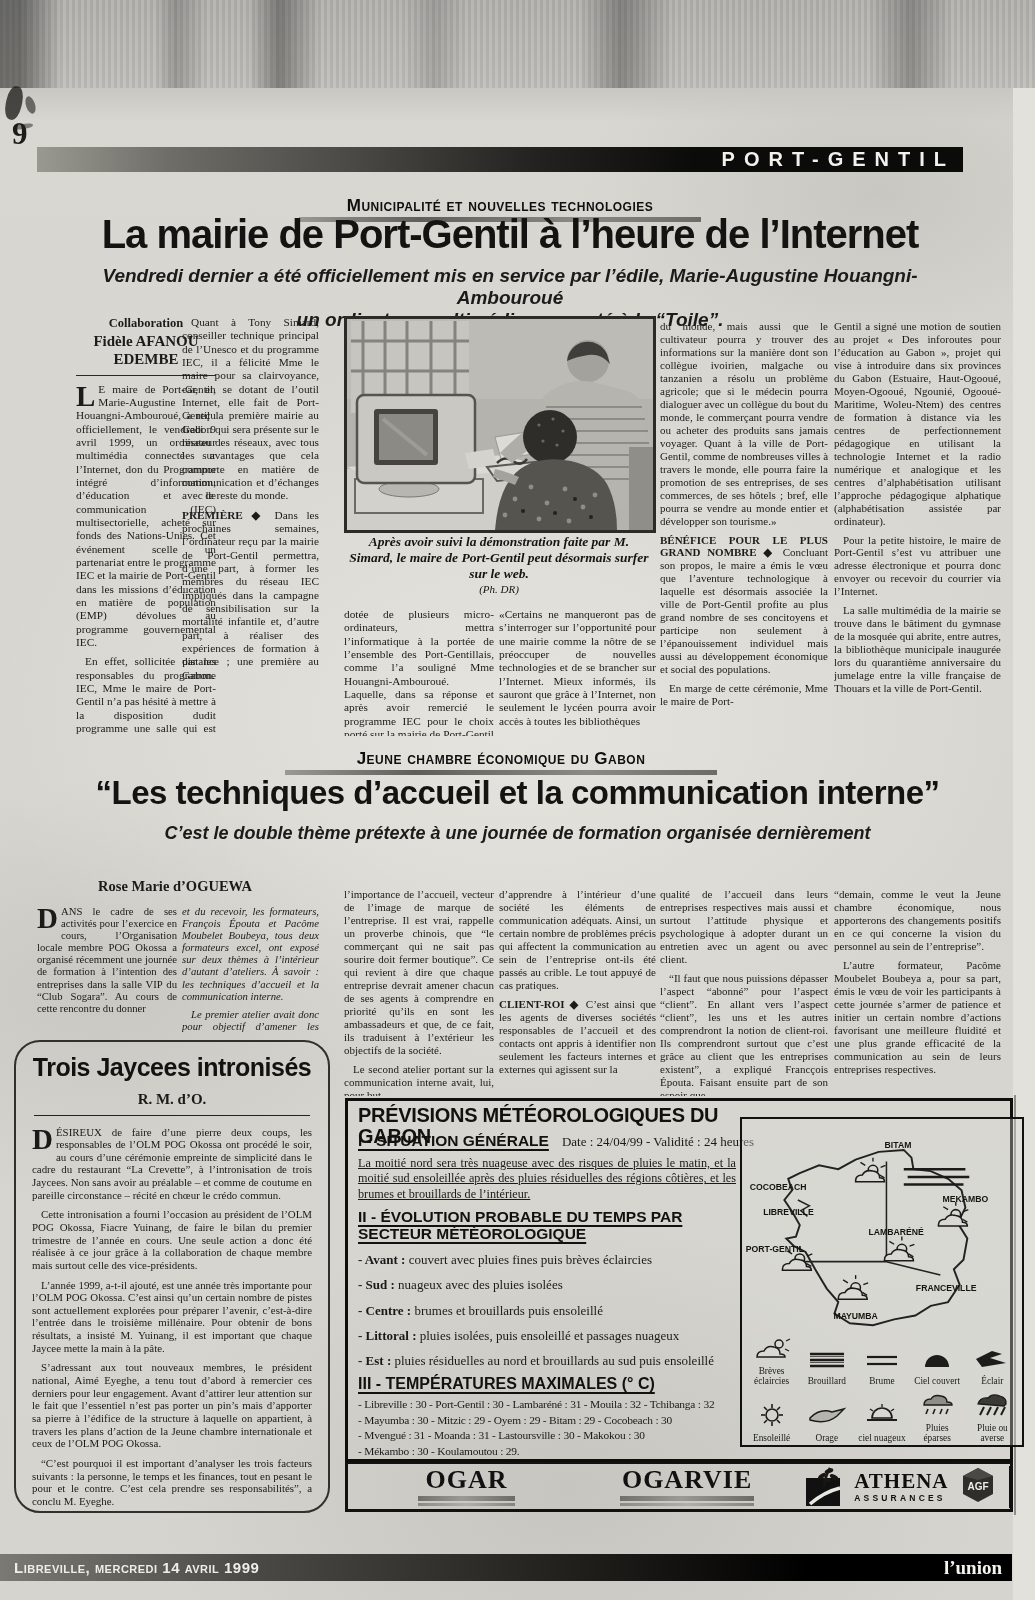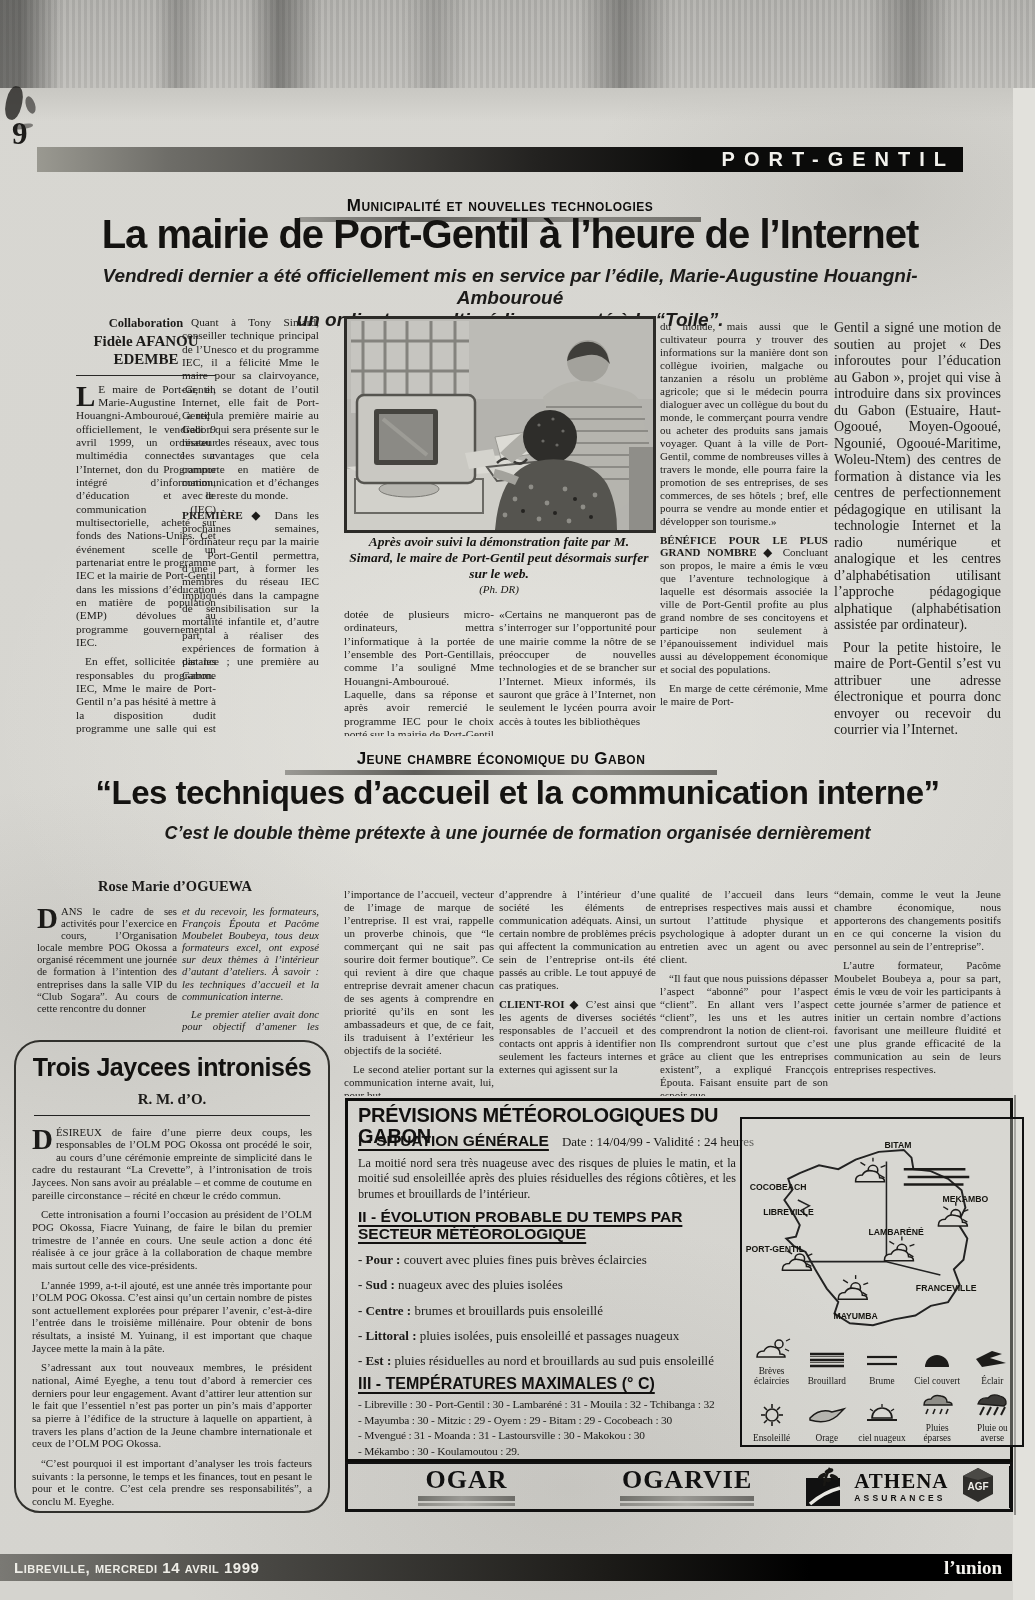--- a/index.html
+++ b/index.html
@@ -60,21 +60,21 @@
   .jrule{border-bottom:1.5px solid #222;margin:7px 2px 10px;}
   .jbody{font:10.9px/1.16 "Liberation Serif",serif;text-align:justify;}
   .jbody p{margin:0 0 7px;text-indent:9px;}
   .jbody p.ni{text-indent:0;}
   
   .wbox{left:345px;top:1098px;width:668px;height:364px;border:3px solid #0e0e0c;box-sizing:border-box;}
   .wtitle{left:10px;top:4px;width:384px;font:bold 20px/1.05 "Liberation Sans",sans-serif;letter-spacing:-.3px;color:#121110;}
   .whead{font:bold 15.5px/1.1 "Liberation Sans",sans-serif;color:#121110;
     text-decoration:underline;text-decoration-thickness:2px;text-underline-offset:3px;}
   .wdate{font:13px/1.1 "Liberation Serif",serif;}
-  .wtext{font:12.2px/1.26 "Liberation Serif",serif;text-align:justify;}
+  .wtext{font:12.2px/1.26 "Liberation Serif",serif;text-align:justify;text-decoration:underline;}
   .wsector{font:13px/1.1 "Liberation Serif",serif;margin-bottom:11px;}
   .wsector b{font-family:"Liberation Serif",serif;}
   .wtemps{font:11.4px/1.38 "Liberation Serif",serif;letter-spacing:-.2px;}
   .mapbox{left:392px;top:16px;width:284px;height:330px;border:2px solid #111;box-sizing:border-box;background:rgba(222,221,216,.35);}
   .legendrow{display:flex;justify-content:space-around;align-items:flex-end;padding:0 2px;}
   .legitem{width:50px;text-align:center;}
   .legitem .lab{font:9.3px/1.08 "Liberation Serif",serif;margin-top:1px;}
   
   .adstrip{left:345px;top:1462px;width:668px;height:50px;border:3px solid #111;border-top-width:2px;
     box-sizing:border-box;display:flex;align-items:center;}
@@ -228,21 +228,21 @@
   </div>
   <div class="abs bodycol" style="left:499px;top:608px;width:157px;height:128px;">
     <p class="ni"><span>«Certains ne manqueront pas de s’interroger sur l’opportunité pour une mairie comme la nôtre de se préoccuper de nouvelles technologies et de se brancher sur l’Internet. Mieux informés, ils sauront que grâce à l’Internet, non seulement le lycéen pourra avoir accès à toutes les bibliothèques</span></p>
   </div>
 
   <div class="abs bodycol" style="left:660px;top:320px;width:168px;height:418px;font-size:11px;">
     <p class="ni"><span>du monde, mais aussi que le cultivateur pourra y trouver des informations sur la manière dont son collègue ivoirien, malgache ou tanzanien a résolu un problème agricole; que si le médecin pourra dialoguer avec un collègue du bout du monde, le commerçant pourra vendre ou acheter des produits sans jamais voyager. Quant à la ville de Port-Gentil, comme de nombreuses villes à travers le monde, elle pourra faire la promotion de ses entreprises, de ses commerces, de ses hôtels ; bref, elle pourra se vendre au monde entier et développer son tourisme.»</span></p>
     <p class="ni"><span class="lead">BÉNÉFICE POUR LE PLUS GRAND NOMBRE ◆</span> <span>Concluant son propos, le maire a émis le vœu que l’aventure technologique à laquelle est désormais associée la ville de Port-Gentil profite au plus grand nombre de ses concitoyens et participe non seulement à l’épanouissement individuel mais aussi au développement économique et social des populations.</span></p>
     <p><span>En marge de cette cérémonie, Mme le maire de Port-</span></p>
   </div>
-  <div class="abs bodycol" style="left:834px;top:320px;width:167px;height:418px;font-size:14px;">
+  <div class="abs bodycol" style="left:834px;top:320px;width:167px;height:418px;font-size:11px;">
     <p class="ni"><span>Gentil a signé une motion de soutien au projet « Des inforoutes pour l’éducation au Gabon », projet qui vise à introduire dans six provinces du Gabon (Estuaire, Haut-Ogooué, Moyen-Ogooué, Ngounié, Ogooué-Maritime, Woleu-Ntem) des centres de formation à distance via les centres de perfectionnement pédagogique en utilisant la technologie Internet et la radio numérique et analogique et les centres d’alphabétisation utilisant l’approche pédagogique alphatique (alphabétisation assistée par ordinateur).</span></p>
     <p><span>Pour la petite histoire, le maire de Port-Gentil s’est vu attribuer une adresse électronique et pourra donc envoyer ou recevoir du courrier via l’Internet.</span></p>
     <p><span>La salle multimédia de la mairie se trouve dans le bâtiment du gymnase de la mosquée qui abrite, entre autres, la bibliothèque municipale inaugurée lors du quarantième anniversaire du jumelage entre la ville française de Thouars et la ville de Port-Gentil.</span></p>
   </div>
 
   <div class="abs kicker" style="left:271px;top:750px;width:460px;">
     <div class="kicker-text">Jeune chambre économique du Gabon</div>
     <div class="kicker-rule"></div>
   </div>
   <div class="abs headline2">“Les techniques d’accueil et la communication interne”</div>
@@ -285,26 +285,26 @@
       <p><span>L’année 1999, a-t-il ajouté, est une année très importante pour l’OLM POG Okossa. C’est ainsi qu’un certain nombre de pistes sont actuellement explorées pour préparer l’avenir, c’est-à-dire l’entrée dans le troisième millénaire. Pour obtenir de bons résultats, a insisté M. Yuinang, il est important que chaque Jaycee mette la main à la pâte.</span></p>
       <p><span>S’adressant aux tout nouveaux membres, le président national, Aimé Eyeghe, a tenu tout d’abord à remercier ces derniers pour leur engagement. Avant d’attirer leur attention sur le fait que l’essentiel n’est pas porter un pin’s mais d’apporter sa pierre à l’édifice de la structure à laquelle on appartient, à travers les plans d’action de la Jeune chambre internationale et ceux de l’OLM POG Okossa.</span></p>
       <p><span>“C’est pourquoi il est important d’analyser les trois facteurs suivants : la personne, le temps et les finances, tout en pesant le pour et le contre. C’est cela prendre ses responsabilités”, a conclu M. Eyeghe.</span></p>
     </div>
   </div>
 
   <div class="abs wbox">
     <div class="abs wtitle">PRÉVISIONS MÉTÉOROLOGIQUES DU GABON</div>
     <div class="abs" style="left:10px;top:31px;width:378px;white-space:nowrap;">
       <span class="whead">I - SITUATION GÉNÉRALE</span>
-      <span class="wdate" style="margin-left:9px;">Date : 14/04/99 - Validité : 24 heures</span>
+      <span class="wdate" style="margin-left:9px;">Date : 24/04/99 - Validité : 24 heures</span>
     </div>
     <div class="abs wtext" style="left:10px;top:55px;width:378px;">La moitié nord sera très nuageuse avec des risques de pluies le matin, et la moitié sud ensoleillée après des pluies résiduelles des régions côtières, et les brumes et brouillards de l’intérieur.</div>
     <div class="abs whead" style="left:10px;top:107px;width:382px;">II - ÉVOLUTION PROBABLE DU TEMPS PAR SECTEUR MÉTÉOROLOGIQUE</div>
     <div class="abs" style="left:10px;top:152px;width:382px;">
-      <div class="wsector"><b>- Pour :</b> <span>couvert avec pluies fines puis brèves éclaircies</span></div>
+      <div class="wsector"><b>- Avant :</b> <span>couvert avec pluies fines puis brèves éclaircies</span></div>
       <div class="wsector"><b>- Sud :</b> <span>nuageux avec des pluies isolées</span></div>
       <div class="wsector"><b>- Centre :</b> <span>brumes et brouillards puis ensoleillé</span></div>
       <div class="wsector"><b>- Littoral :</b> <span>pluies isolées, puis ensoleillé et passages nuageux</span></div>
       <div class="wsector"><b>- Est :</b> <span>pluies résiduelles au nord et brouillards au sud puis ensoleillé</span></div>
     </div>
     <div class="abs whead" style="left:10px;top:274px;font-size:16px;">III - TEMPÉRATURES MAXIMALES (° C)</div>
     <div class="abs wtemps" style="left:10px;top:296px;width:392px;">
       <div>- Libreville : 30 - Port-Gentil : 30 - Lambaréné : 31 - Mouila : 32 - Tchibanga : 32</div>
       <div>- Mayumba : 30 - Mitzic : 29 - Oyem : 29 - Bitam : 29 - Cocobeach : 30</div>
       <div>- Mvengué : 31 - Moanda : 31 - Lastoursville : 30 - Makokou : 30</div>

